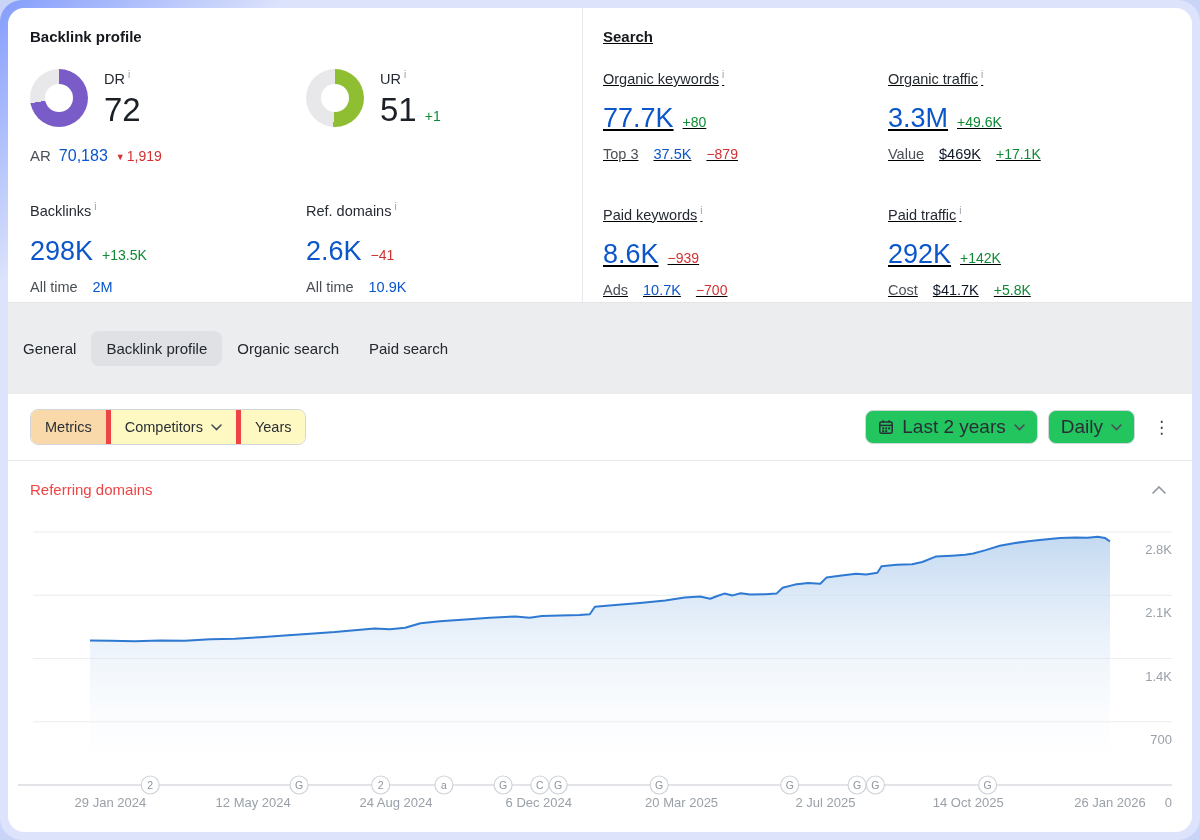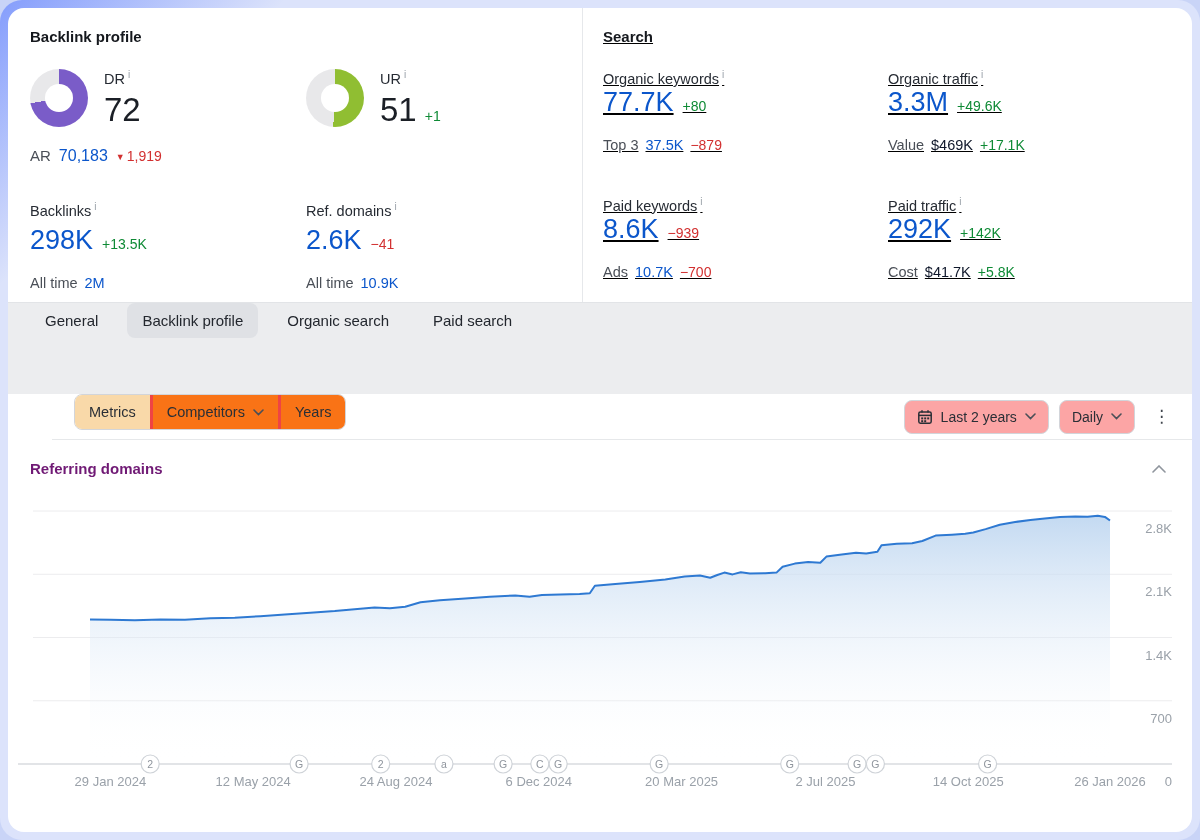--- a/index.html
+++ b/index.html
@@ -21,50 +21,50 @@
   .rating-value{font-size:33px;color:#1b1f26;margin-top:4px;display:flex;align-items:baseline;gap:8px;}
   .delta{font-size:14px;}
   .delta.up{color:#0e8a35;}
   .delta.down{color:#d23030;}
   .tri{font-size:9px;margin-right:2px;position:relative;top:-1px;}
   .ar-row{margin-top:18px;font-size:15px;display:flex;align-items:baseline;gap:8px;}
   .plain-label{color:#4a4f57;}
   .link-value{color:#0b56cb;text-decoration:none;cursor:pointer;}
   .plain-value{color:#0f172a;}
   .counts-row{display:grid;grid-template-columns:276px auto;margin-top:36px;}
-  .big-row{display:flex;align-items:baseline;gap:9px;margin-top:6px;}
+  .big-row{display:flex;align-items:baseline;gap:9px;margin-top:17px;}
   .big-val{font-size:27px;color:#0b56cb;text-decoration:none;cursor:pointer;}
-  .sub-row{margin-top:19px;font-size:14.5px;display:flex;align-items:baseline;gap:7px;}
+  .sub-row{margin-top:12px;font-size:14.5px;display:flex;align-items:baseline;gap:15px;}
   .search-grid{display:grid;grid-template-columns:285px auto;row-gap:43px;}
-  .metric-card .big-row{margin-top:0;}
+  .metric-card .big-row{margin-top:16px;}
 
   
-  .tabstrip{height:92px;background:#ecedef;border-top:1px solid #e2e4e7;display:flex;align-items:flex-start;
-            gap:14px;padding-left:22px;box-sizing:border-box;}
+  .tabstrip{height:92px;background:#ecedef;border-top:1px solid #e2e4e7;display:flex;align-items:center;
+            box-sizing:border-box;}
   .tab{font-size:15px;color:#23272e;padding:9px 15px;border-radius:8px;cursor:pointer;white-space:nowrap;}
   .tab.active{background:#dfe1e5;}
 
   
-  .controls{height:46px;display:flex;justify-content:space-between;
-            padding:0 22px;border-bottom:1px solid #e6e8ea;box-sizing:border-box;margin-left:44px;}
+  .controls{height:67px;display:flex;align-items:center;justify-content:space-between;
+            padding:0 22px;border-bottom:1px solid #e6e8ea;box-sizing:border-box;}
   .segmented{display:flex;border:1px solid #d2d5da;border-radius:8px;overflow:hidden;height:34px;}
   .segment{display:flex;align-items:center;gap:8px;padding:0 14px;font-size:14.5px;color:#2a2f36;
-           background:#f97316;cursor:pointer;border-left:3px solid #ef4444;}
+           background:#fef9c3;cursor:pointer;border-left:5px solid #ef4444;}
   .segment:first-child{border-left:none;}
   .segment.active{background:#f9d9a9;}
   .right-controls{display:flex;align-items:center;gap:10px;}
   .btn{display:flex;align-items:center;gap:8px;height:34px;padding:4px 12px;border:1px solid #d2d5da;
-       border-radius:8px;background:#fca5a5;font-size:14px;color:#2a2f36;cursor:pointer;box-sizing:border-box;}
+       border-radius:8px;background:#22c55e;font-size:19px;color:#2a2f36;cursor:pointer;box-sizing:border-box;}
   .kebab{font-size:17px;color:#3f444c;margin-left:8px;cursor:pointer;line-height:1;letter-spacing:0;}
   .chev{flex:0 0 auto;}
 
   
   .chart-card{position:relative;height:381px;}
   .chart-head{display:flex;align-items:center;justify-content:space-between;padding:20px 26px 0 22px;}
-  .chart-title{font-size:15px;font-weight:700;color:#701a75;}
+  .chart-title{font-size:15px;font-weight:400;color:#ef4444;}
   .collapse{cursor:pointer;display:flex;align-items:center;}
   #chart-svg{position:absolute;left:0;top:54px;}
   .ylab{font-size:13px;fill:#9aa1a9;}
   .xlab{font-size:13px;fill:#9aa1a9;}
   .mlab{font-size:10.5px;fill:#8f959d;}
 </style>
 </head>
 <body>
 
 <div class="frame">

